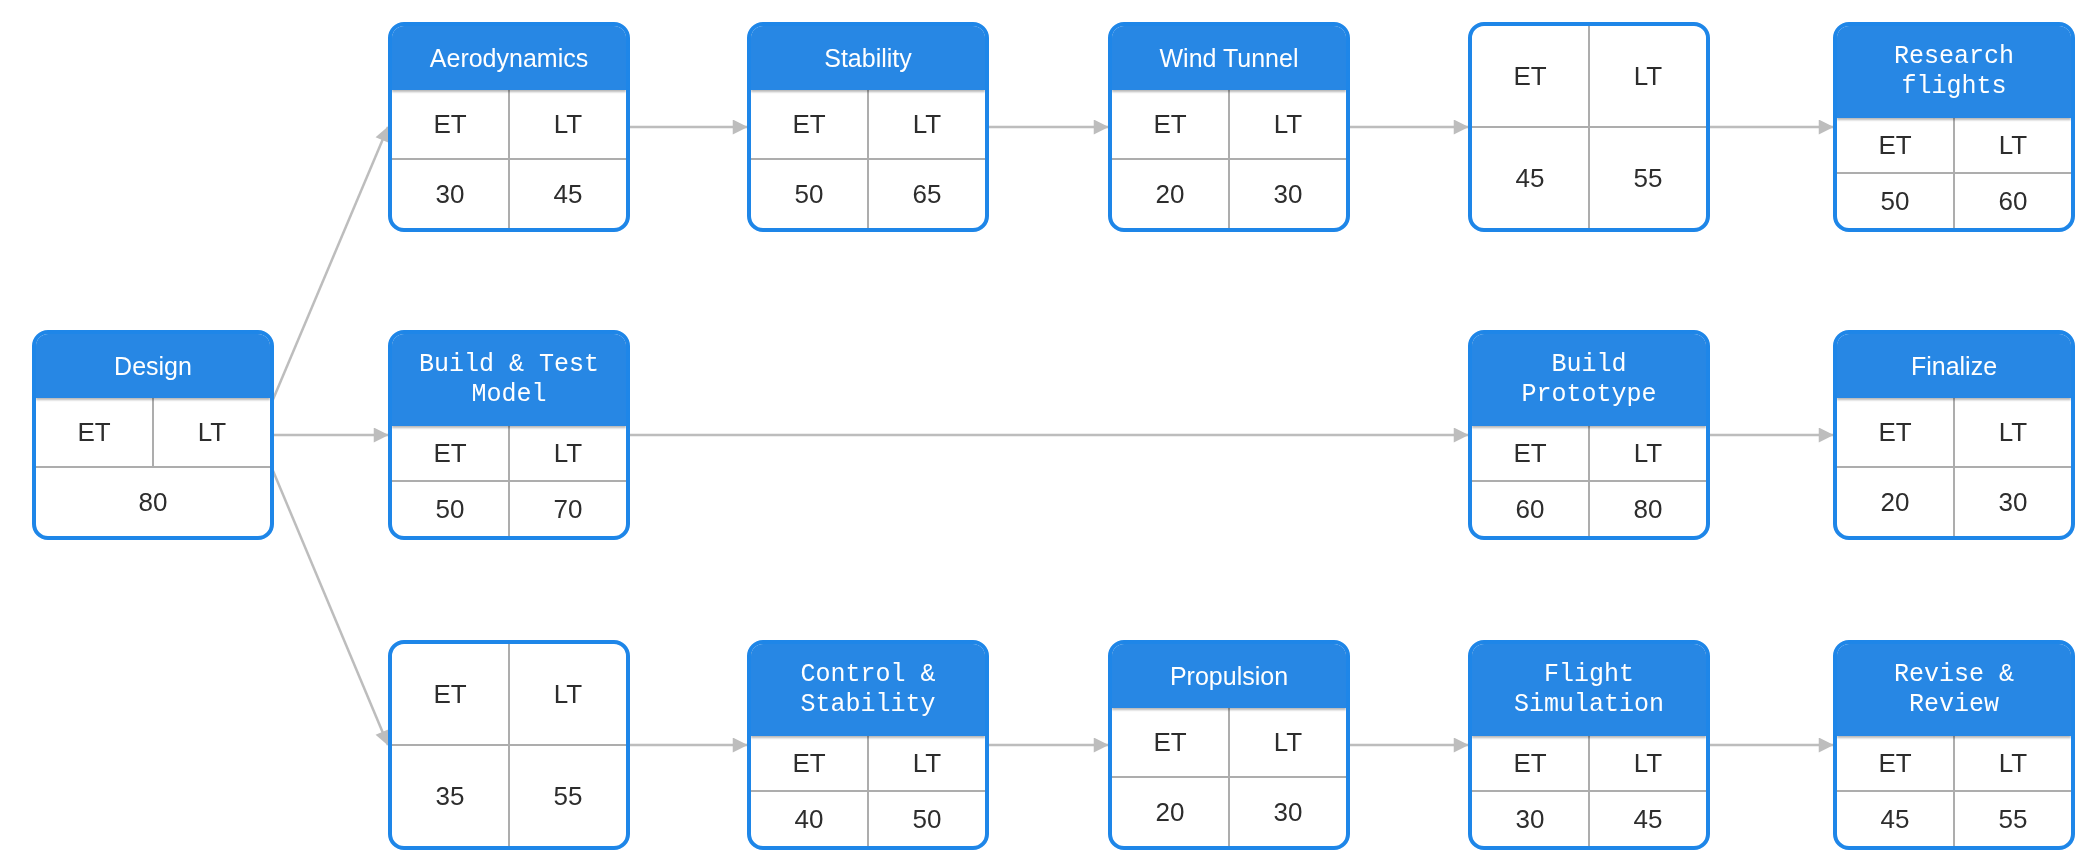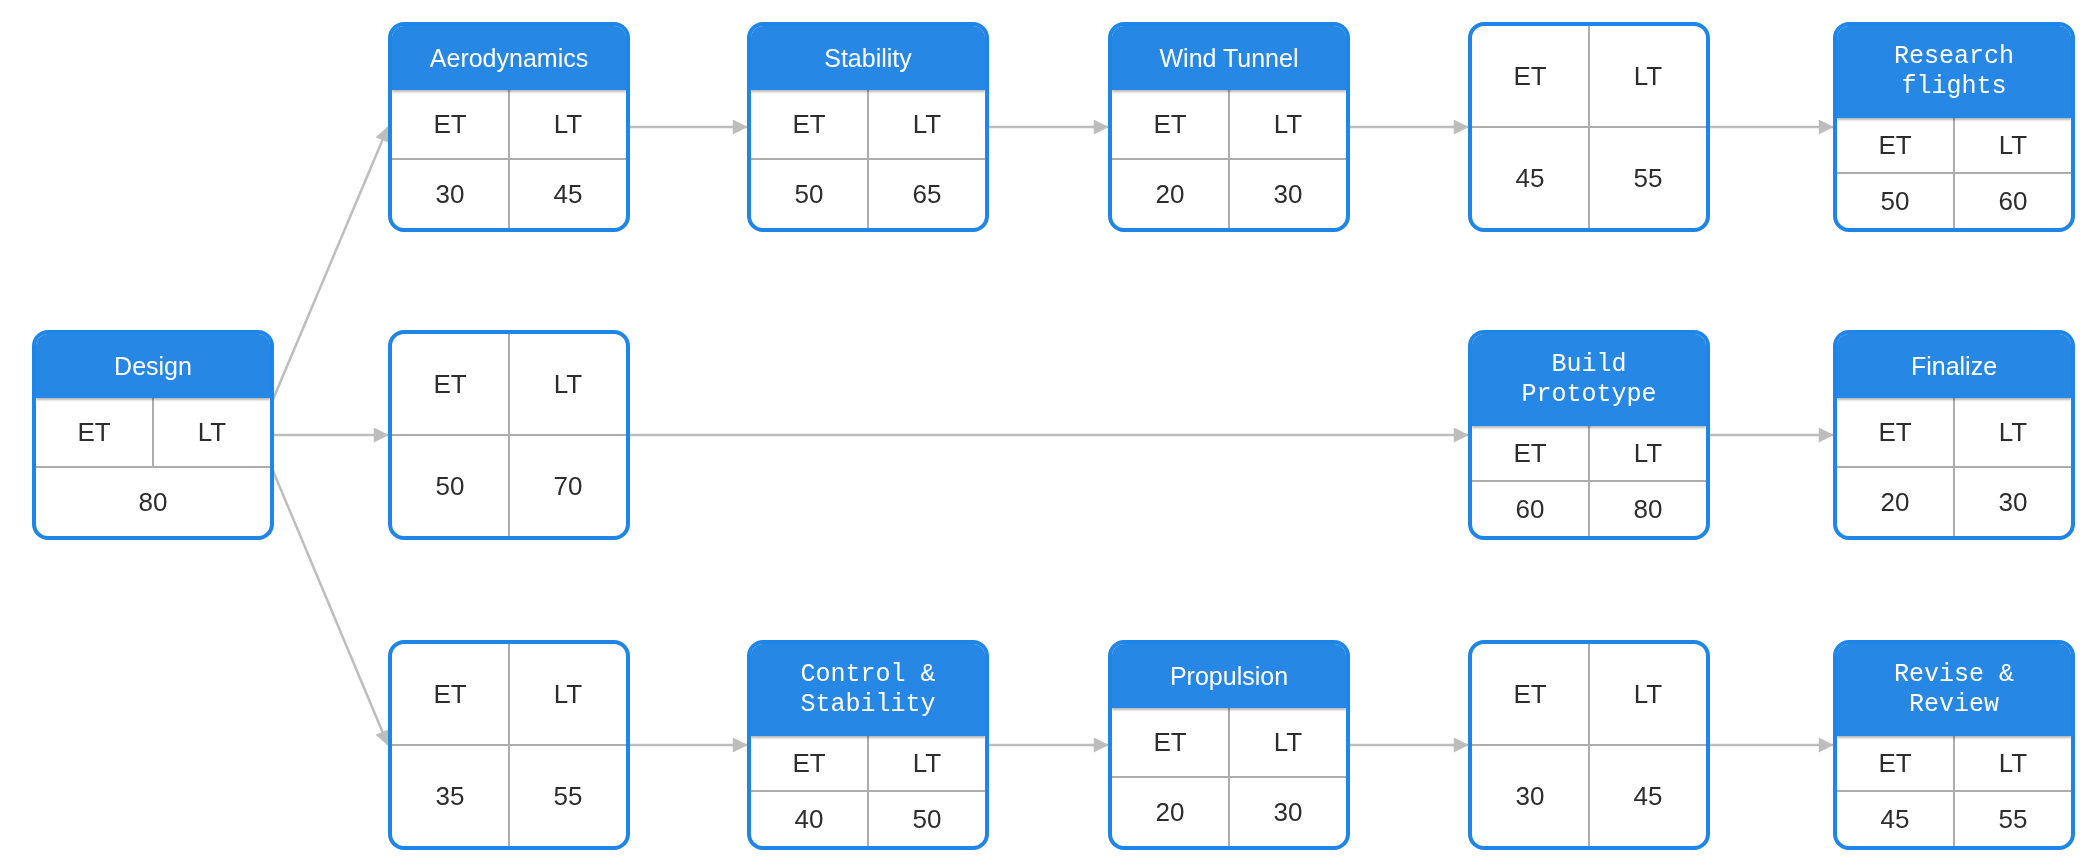--- a/index.html
+++ b/index.html
@@ -185,20 +185,21 @@
         <div class="cell">LT</div>
       </div>
       <div class="row">
         <div class="cell">50</div>
         <div class="cell">60</div>
       </div>
     </div>
   </div>
 
   <div class="node tall" style="left:388px; top:330px">
+    <div class="node-header">Build &amp; Test Model</div>
     <div class="node-table">
       <div class="row">
         <div class="cell">ET</div>
         <div class="cell">LT</div>
       </div>
       <div class="row">
         <div class="cell">50</div>
         <div class="cell">70</div>
       </div>
     </div>
@@ -267,20 +268,21 @@
         <div class="cell">LT</div>
       </div>
       <div class="row">
         <div class="cell">20</div>
         <div class="cell">30</div>
       </div>
     </div>
   </div>
 
   <div class="node tall" style="left:1468px; top:640px">
+    <div class="node-header">Flight Simulation</div>
     <div class="node-table">
       <div class="row">
         <div class="cell">ET</div>
         <div class="cell">LT</div>
       </div>
       <div class="row">
         <div class="cell">30</div>
         <div class="cell">45</div>
       </div>
     </div>

